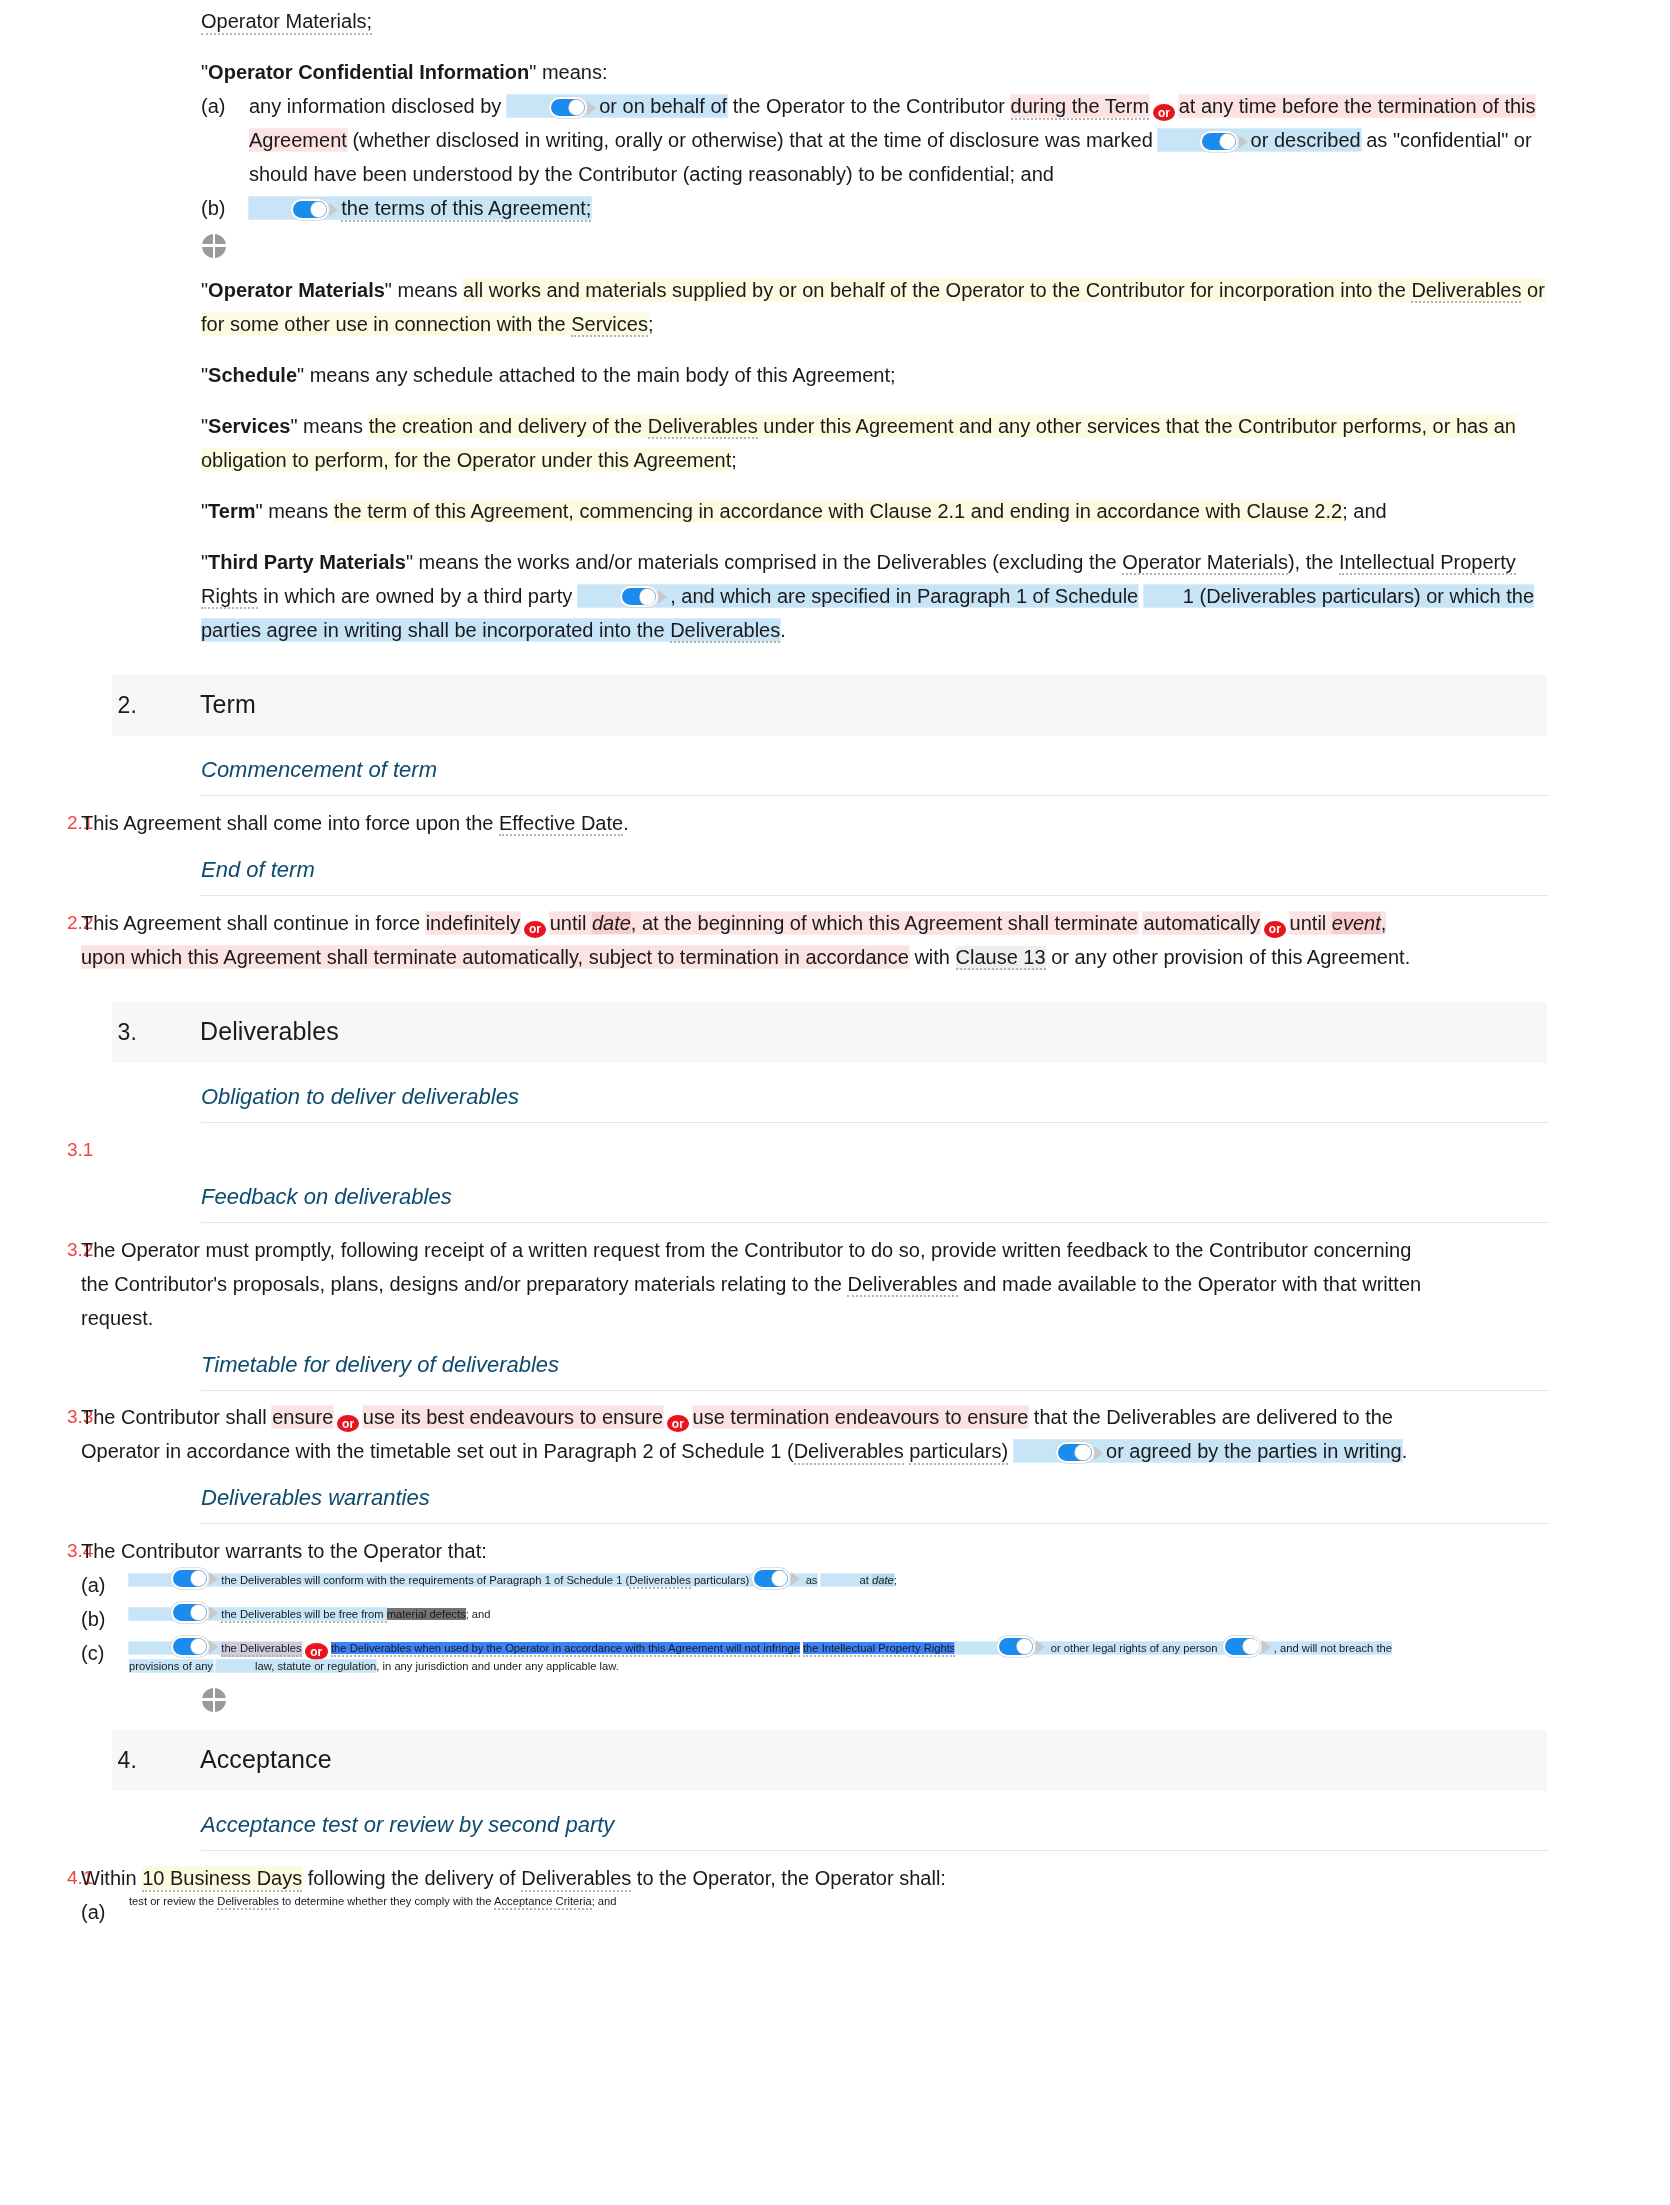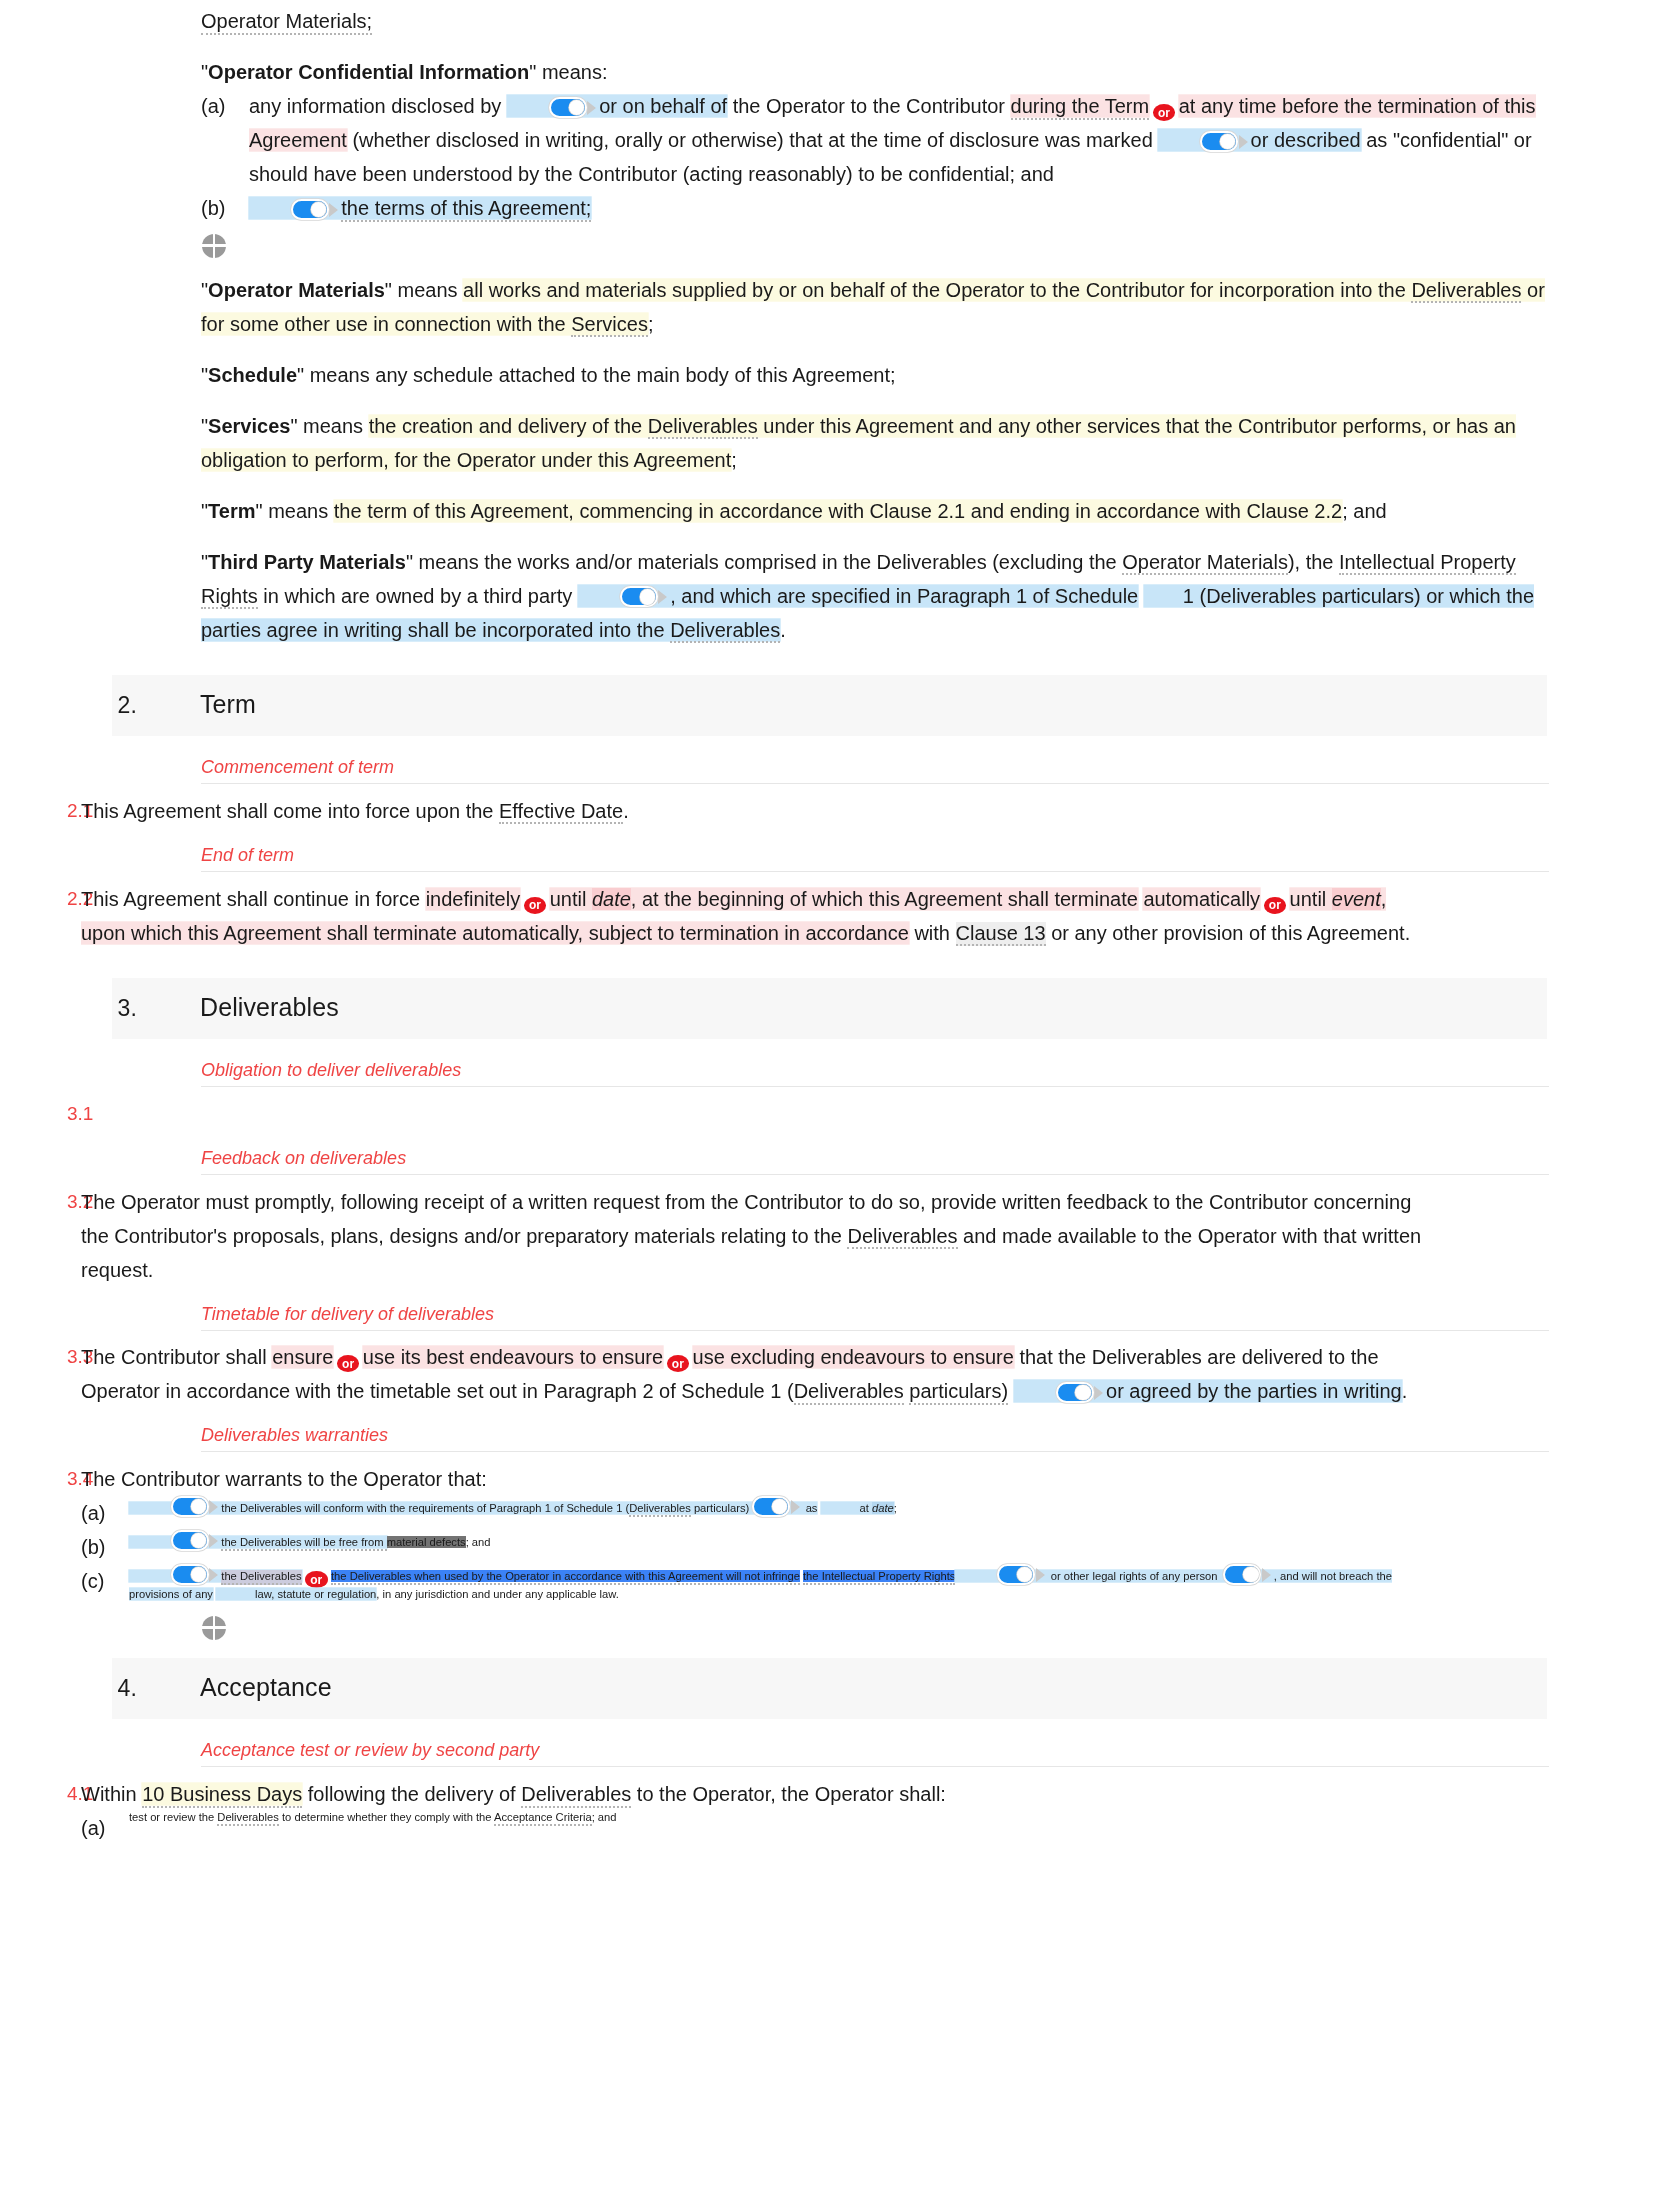--- a/index.html
+++ b/index.html
@@ -50,23 +50,23 @@
     margin-left:112px;
   }
   .sec-head .sh-num { width:88px; flex:0 0 88px; font-size:23px; color:#1a1a1a; padding-left:5.6px; box-sizing:border-box;}
   .sec-head .sh-title { font-size:25px; color:#1a1a1a; letter-spacing:0.1px; }
 
   
   .sub-head {
     margin-left:201px;
     width:1348px;
     font-style:italic;
-    font-size:18px;
-    color:#ef4444;
-    padding-bottom:5px;
+    font-size:22px;
+    color:#0c4a6e;
+    padding-bottom:12px;
     border-bottom:1.4px solid #e6e6e6;
   }
 
   
   .lettered { display:flex; align-items:flex-start; margin-left:201px; max-width:1351px; }
   .lettered .ltr { width:48px; flex:0 0 48px; font-size:20px; line-height:34px; }
   .lettered .ltxt { flex:1 1 auto; font-size:20px; line-height:34px; }
 
   .lettered-in { display:flex; align-items:flex-start; margin-left:0; }
   .lettered-in .ltr { width:48px; flex:0 0 48px; font-size:20px; line-height:34px; }
@@ -289,21 +289,21 @@
     <span>the Contributor concerning the Contributor's proposals, plans, designs and/or preparatory materials relating to the</span>
     <span class="dref">Deliverables</span><span> and made available to the Operator with that written request.</span></span>
   </div>
 
   <div class="spacer-24"></div>
   <div class="sub-head">Timetable for delivery of deliverables</div>
   <div class="spacer-14"></div>
 
   <div class="block">
     <span class="num">3.3</span>
-    <span class="body-col para"><span>The Contributor shall </span><span class="hl-pink"><span>ensure</span></span><span class="orb">or</span><span class="hl-pink"><span>use its best endeavours to ensure</span></span><span class="orb">or</span><span class="hl-pink"><span>use excluding endeavours to ensure</span></span><span> that the</span>
+    <span class="body-col para"><span>The Contributor shall </span><span class="hl-pink"><span>ensure</span></span><span class="orb">or</span><span class="hl-pink"><span>use its best endeavours to ensure</span></span><span class="orb">or</span><span class="hl-pink"><span>use termination endeavours to ensure</span></span><span> that the</span>
     <span>Deliverables are delivered to the Operator in accordance with the timetable set out in Paragraph 2 of Schedule 1 (</span><span class="dref">Deliverables</span>
     <span class="dref">particulars)</span> <span class="hl-blue"><span class="tgl">
             <span class="pill"></span>
             <span class="arw"></span>
           </span><span>or agreed by the parties in writing</span></span><span>.</span></span>
   </div>
 
   <div class="spacer-24"></div>
   <div class="sub-head">Deliverables warranties</div>
   <div class="spacer-14"></div>

